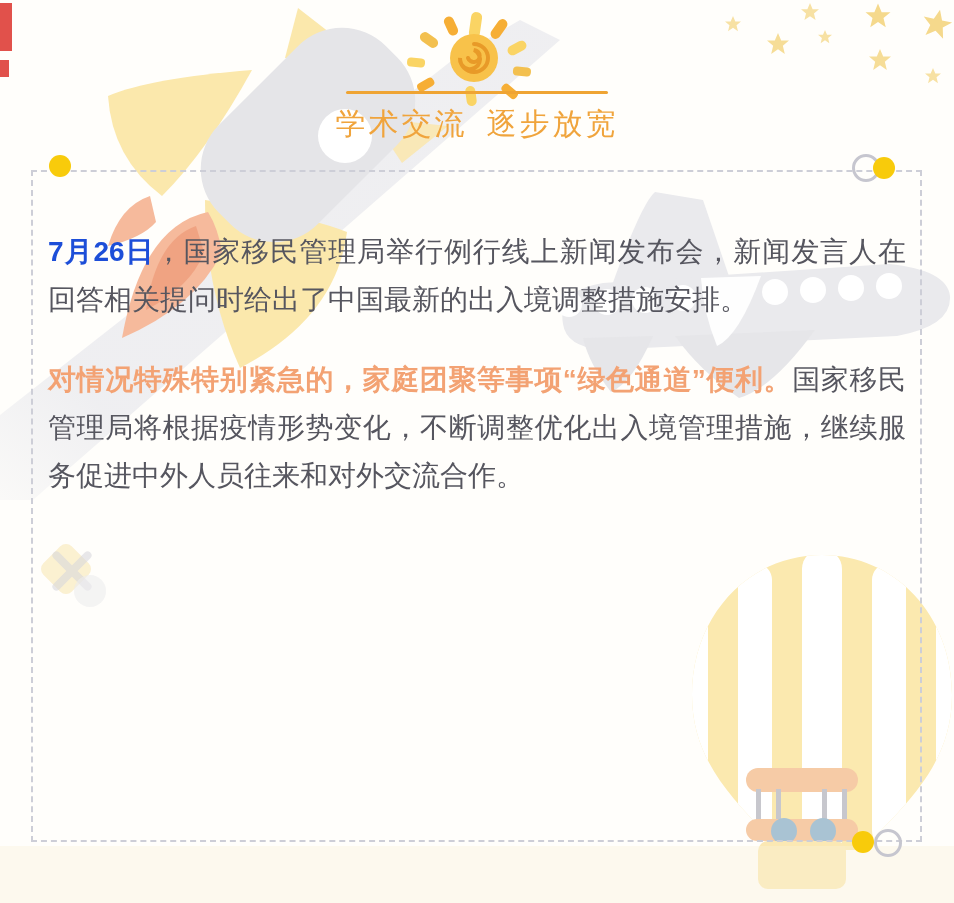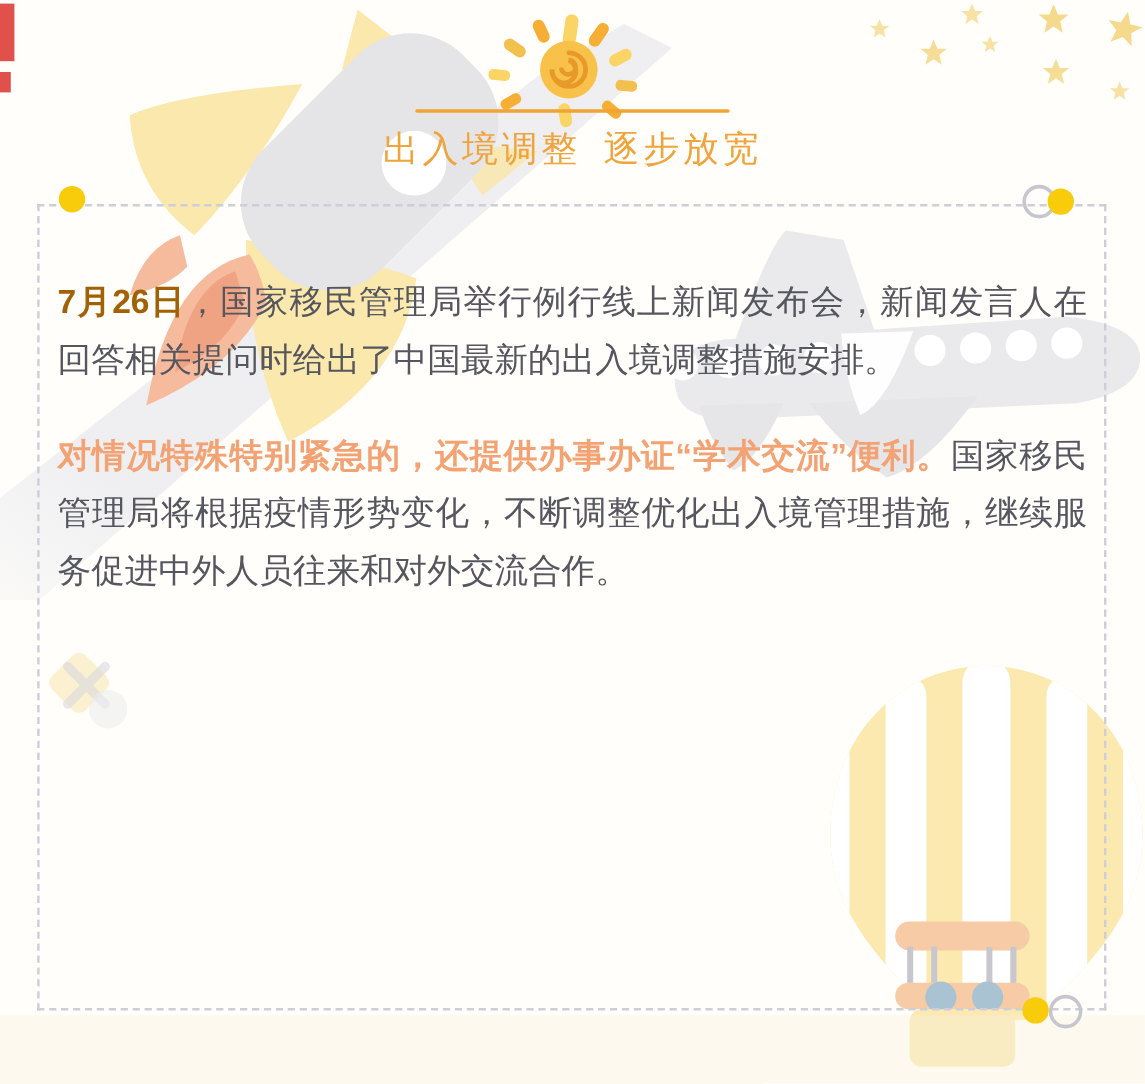--- a/index.html
+++ b/index.html
@@ -33,21 +33,21 @@
   #dot-tl{left:49px;top:155px;}
   #ring-tr{left:852px;top:154px;}
   #dot-tr{left:873px;top:157px;}
   #dot-br{left:852px;top:831px;}
   #ring-br{left:874px;top:829px;}
   
   #article{position:absolute;left:48px;top:172px;width:858px;z-index:3;
     padding-top:56px;color:#56565f;font-size:28px;line-height:48px;text-align:justify;}
   #article p{margin:0 0 50px 0;}
   #article p.p3{margin-top:-18px;}
-  .hl-date{color:#a16207;font-weight:700;}
+  .hl-date{color:#1d4ed8;font-weight:700;}
   .hl-orange{color:#f3a273;font-weight:700;}
 </style>
 </head>
 <body>
 
 <svg id="rocket-deco" class="deco" width="640" height="500" viewBox="0 0 640 500">
   <defs>
     <linearGradient id="trailGrad" x1="0" y1="1" x2="1" y2="0">
       <stop offset="0" stop-color="#ededf0" stop-opacity="0"></stop>
       <stop offset="0.25" stop-color="#ededf0" stop-opacity="0.9"></stop>
@@ -164,25 +164,25 @@
     <rect x="10" y="44" width="9" height="18" rx="4" fill="#fad464" transform="rotate(-85 14 53)"></rect>
     <rect x="20" y="66" width="9" height="18" rx="4" fill="#f6ae35" transform="rotate(-120 24 75)"></rect>
     <rect x="64" y="76" width="10" height="20" rx="5" fill="#fad464" transform="rotate(172 69 86)"></rect>
   </g>
   <circle cx="72" cy="48" r="24" fill="#f8c24a"></circle>
   <path d="M 72 34 A 14 14 0 1 1 58 48 A 10 10 0 1 0 72 40 A 6 6 0 1 1 66 48" fill="none" stroke="#e89a28" stroke-width="4" stroke-linecap="round"></path>
 </svg>
 
 <div id="divider"></div>
 
-<h1 id="page-title"><span class="t1">出入境调整</span><span class="t2">逐步放宽</span></h1>
+<h1 id="page-title"><span class="t1">学术交流</span><span class="t2">逐步放宽</span></h1>
 
 <div id="frame"></div>
 <div id="dot-tl" class="corner-dot"></div>
 <div id="ring-tr" class="corner-ring"></div>
 <div id="dot-tr" class="corner-dot"></div>
 <div id="dot-br" class="corner-dot"></div>
 <div id="ring-br" class="corner-ring"></div>
 
 <div id="article">
   <p class="p1"><span class="hl-date">7月26日</span><span>，国家移民管理局举行例行线上新闻发布会，新闻发言人在回答相关提问时给出了中国最新的出入境调整措施安排。</span></p>
-  <p class="p3"><span class="hl-orange">对情况特殊特别紧急的，还提供办事办证“学术交流”便利。</span><span>国家移民管理局将根据疫情形势变化，不断调整优化出入境管理措施，继续服务促进中外人员往来和对外交流合作。</span></p>
+  <p class="p3"><span class="hl-orange">对情况特殊特别紧急的，家庭团聚等事项“绿色通道”便利。</span><span>国家移民管理局将根据疫情形势变化，不断调整优化出入境管理措施，继续服务促进中外人员往来和对外交流合作。</span></p>
 </div>
 
 </body></html>

